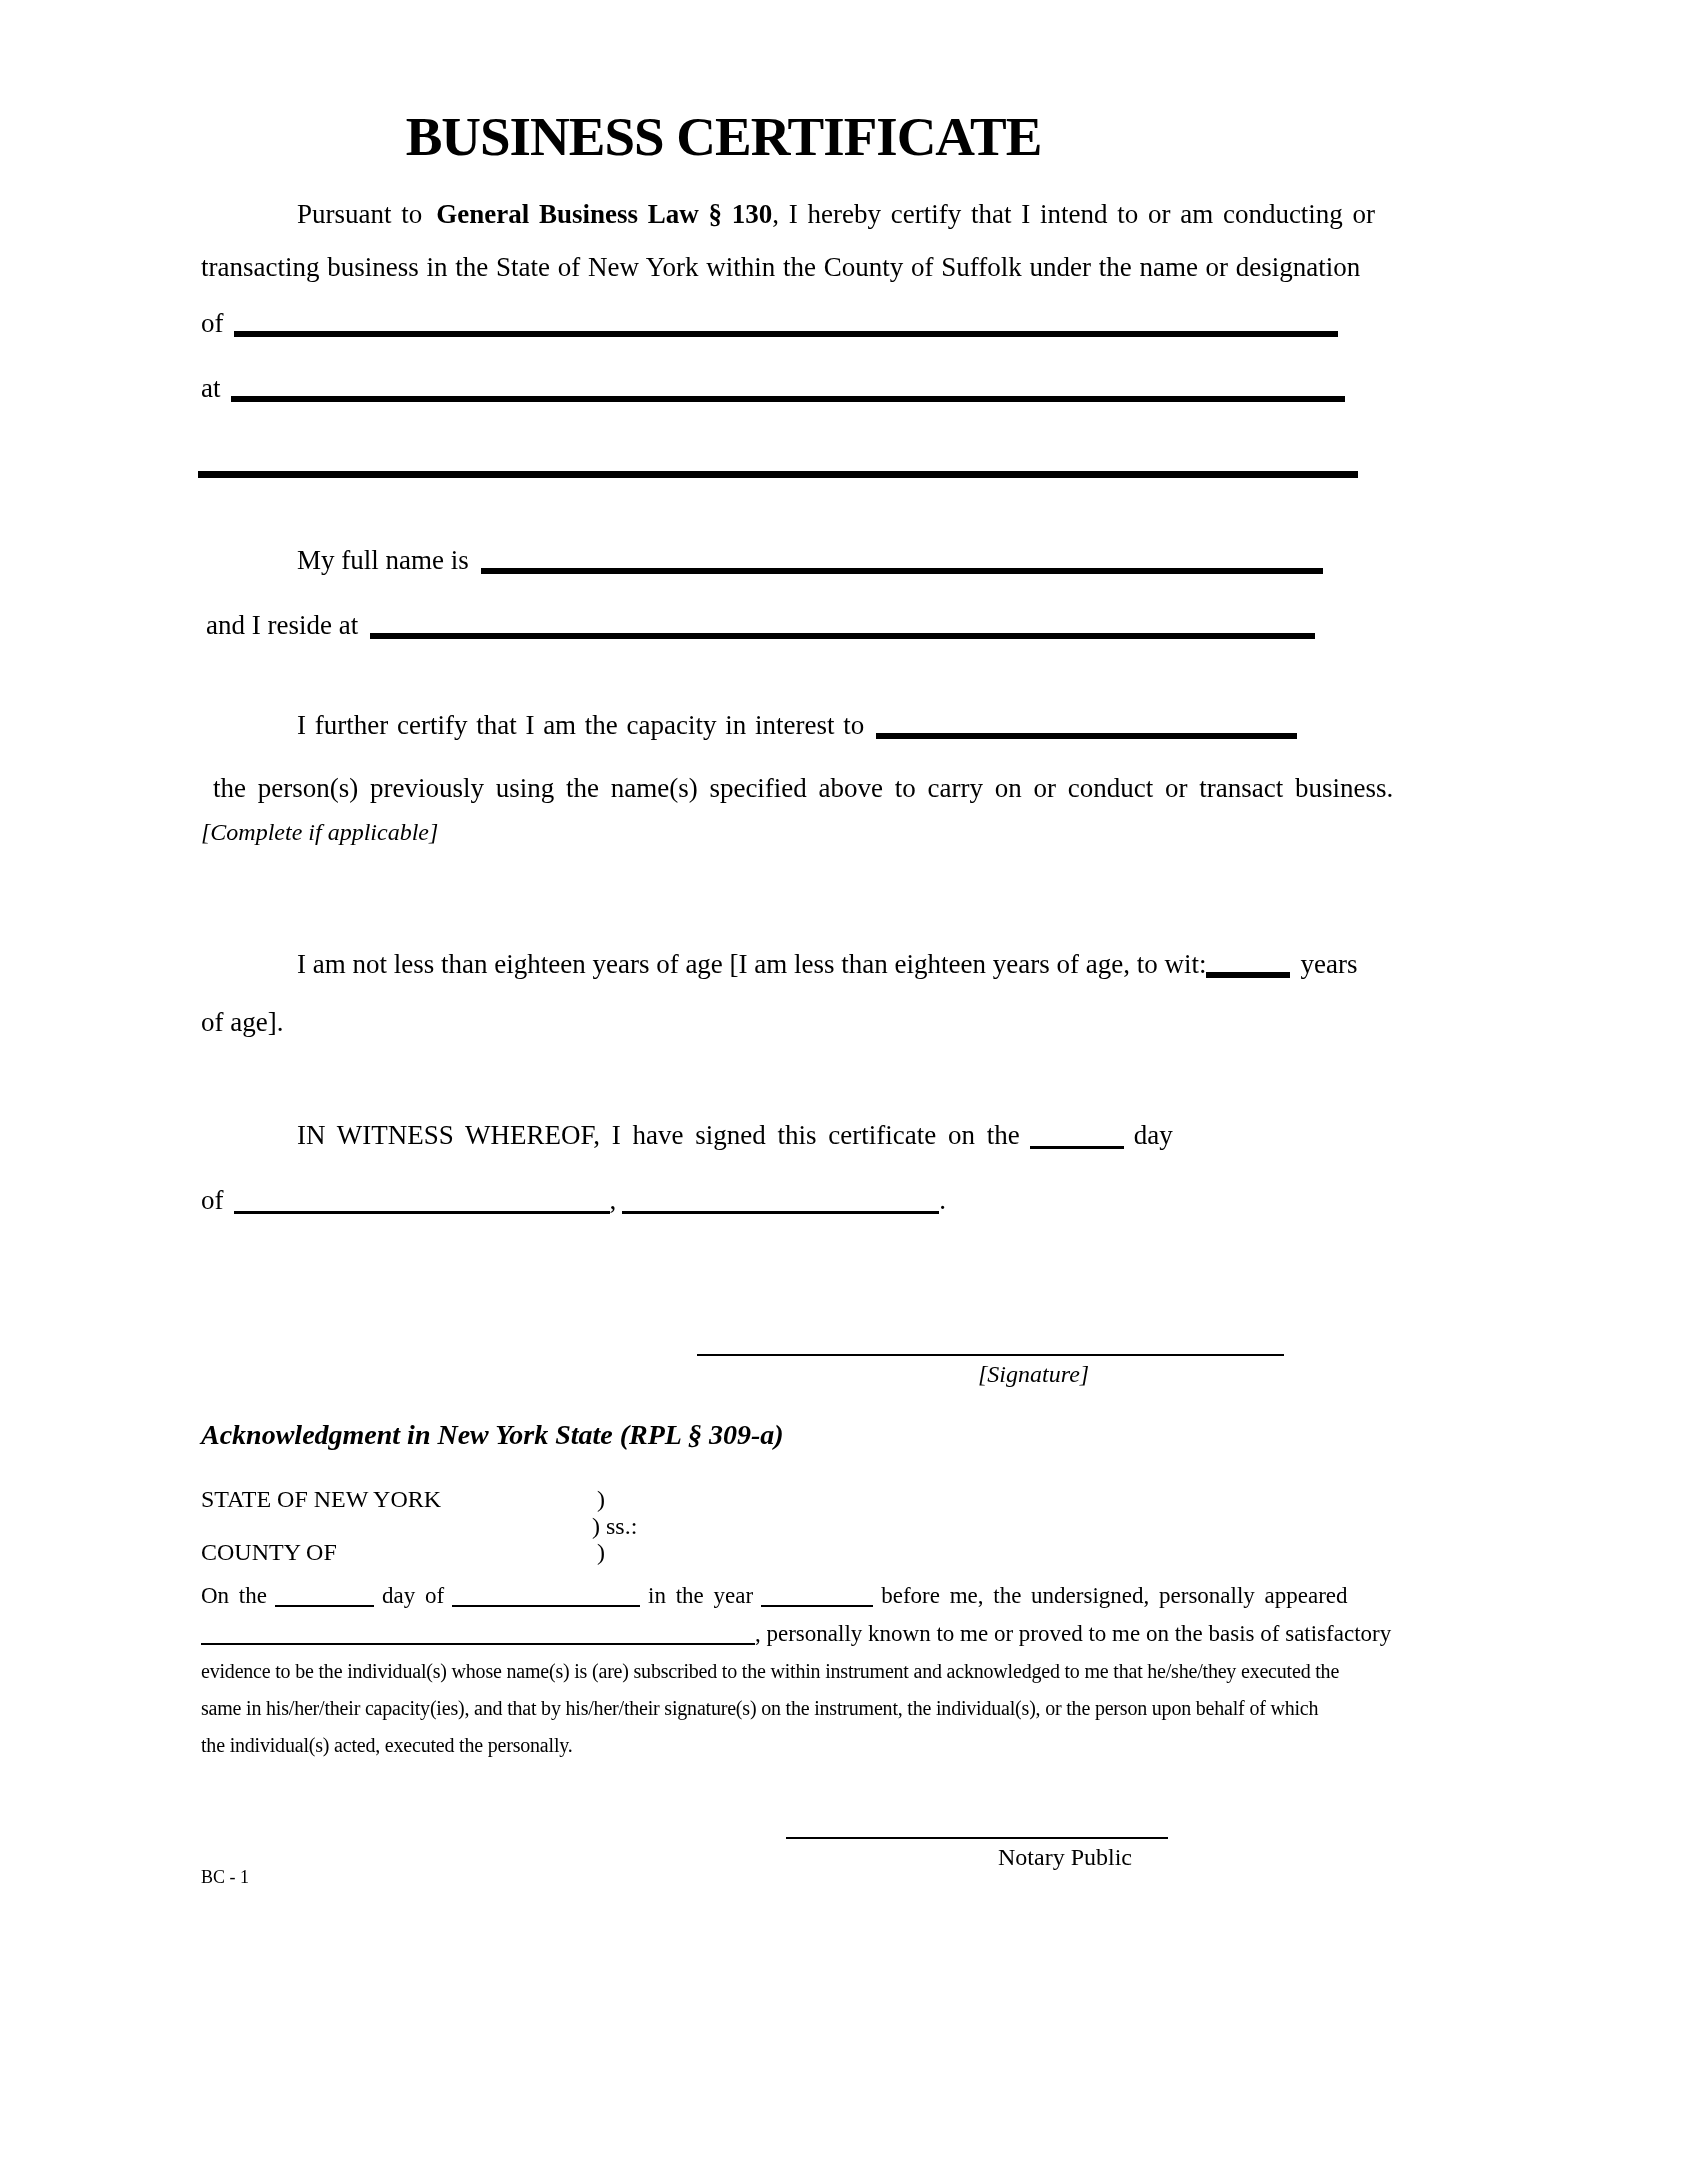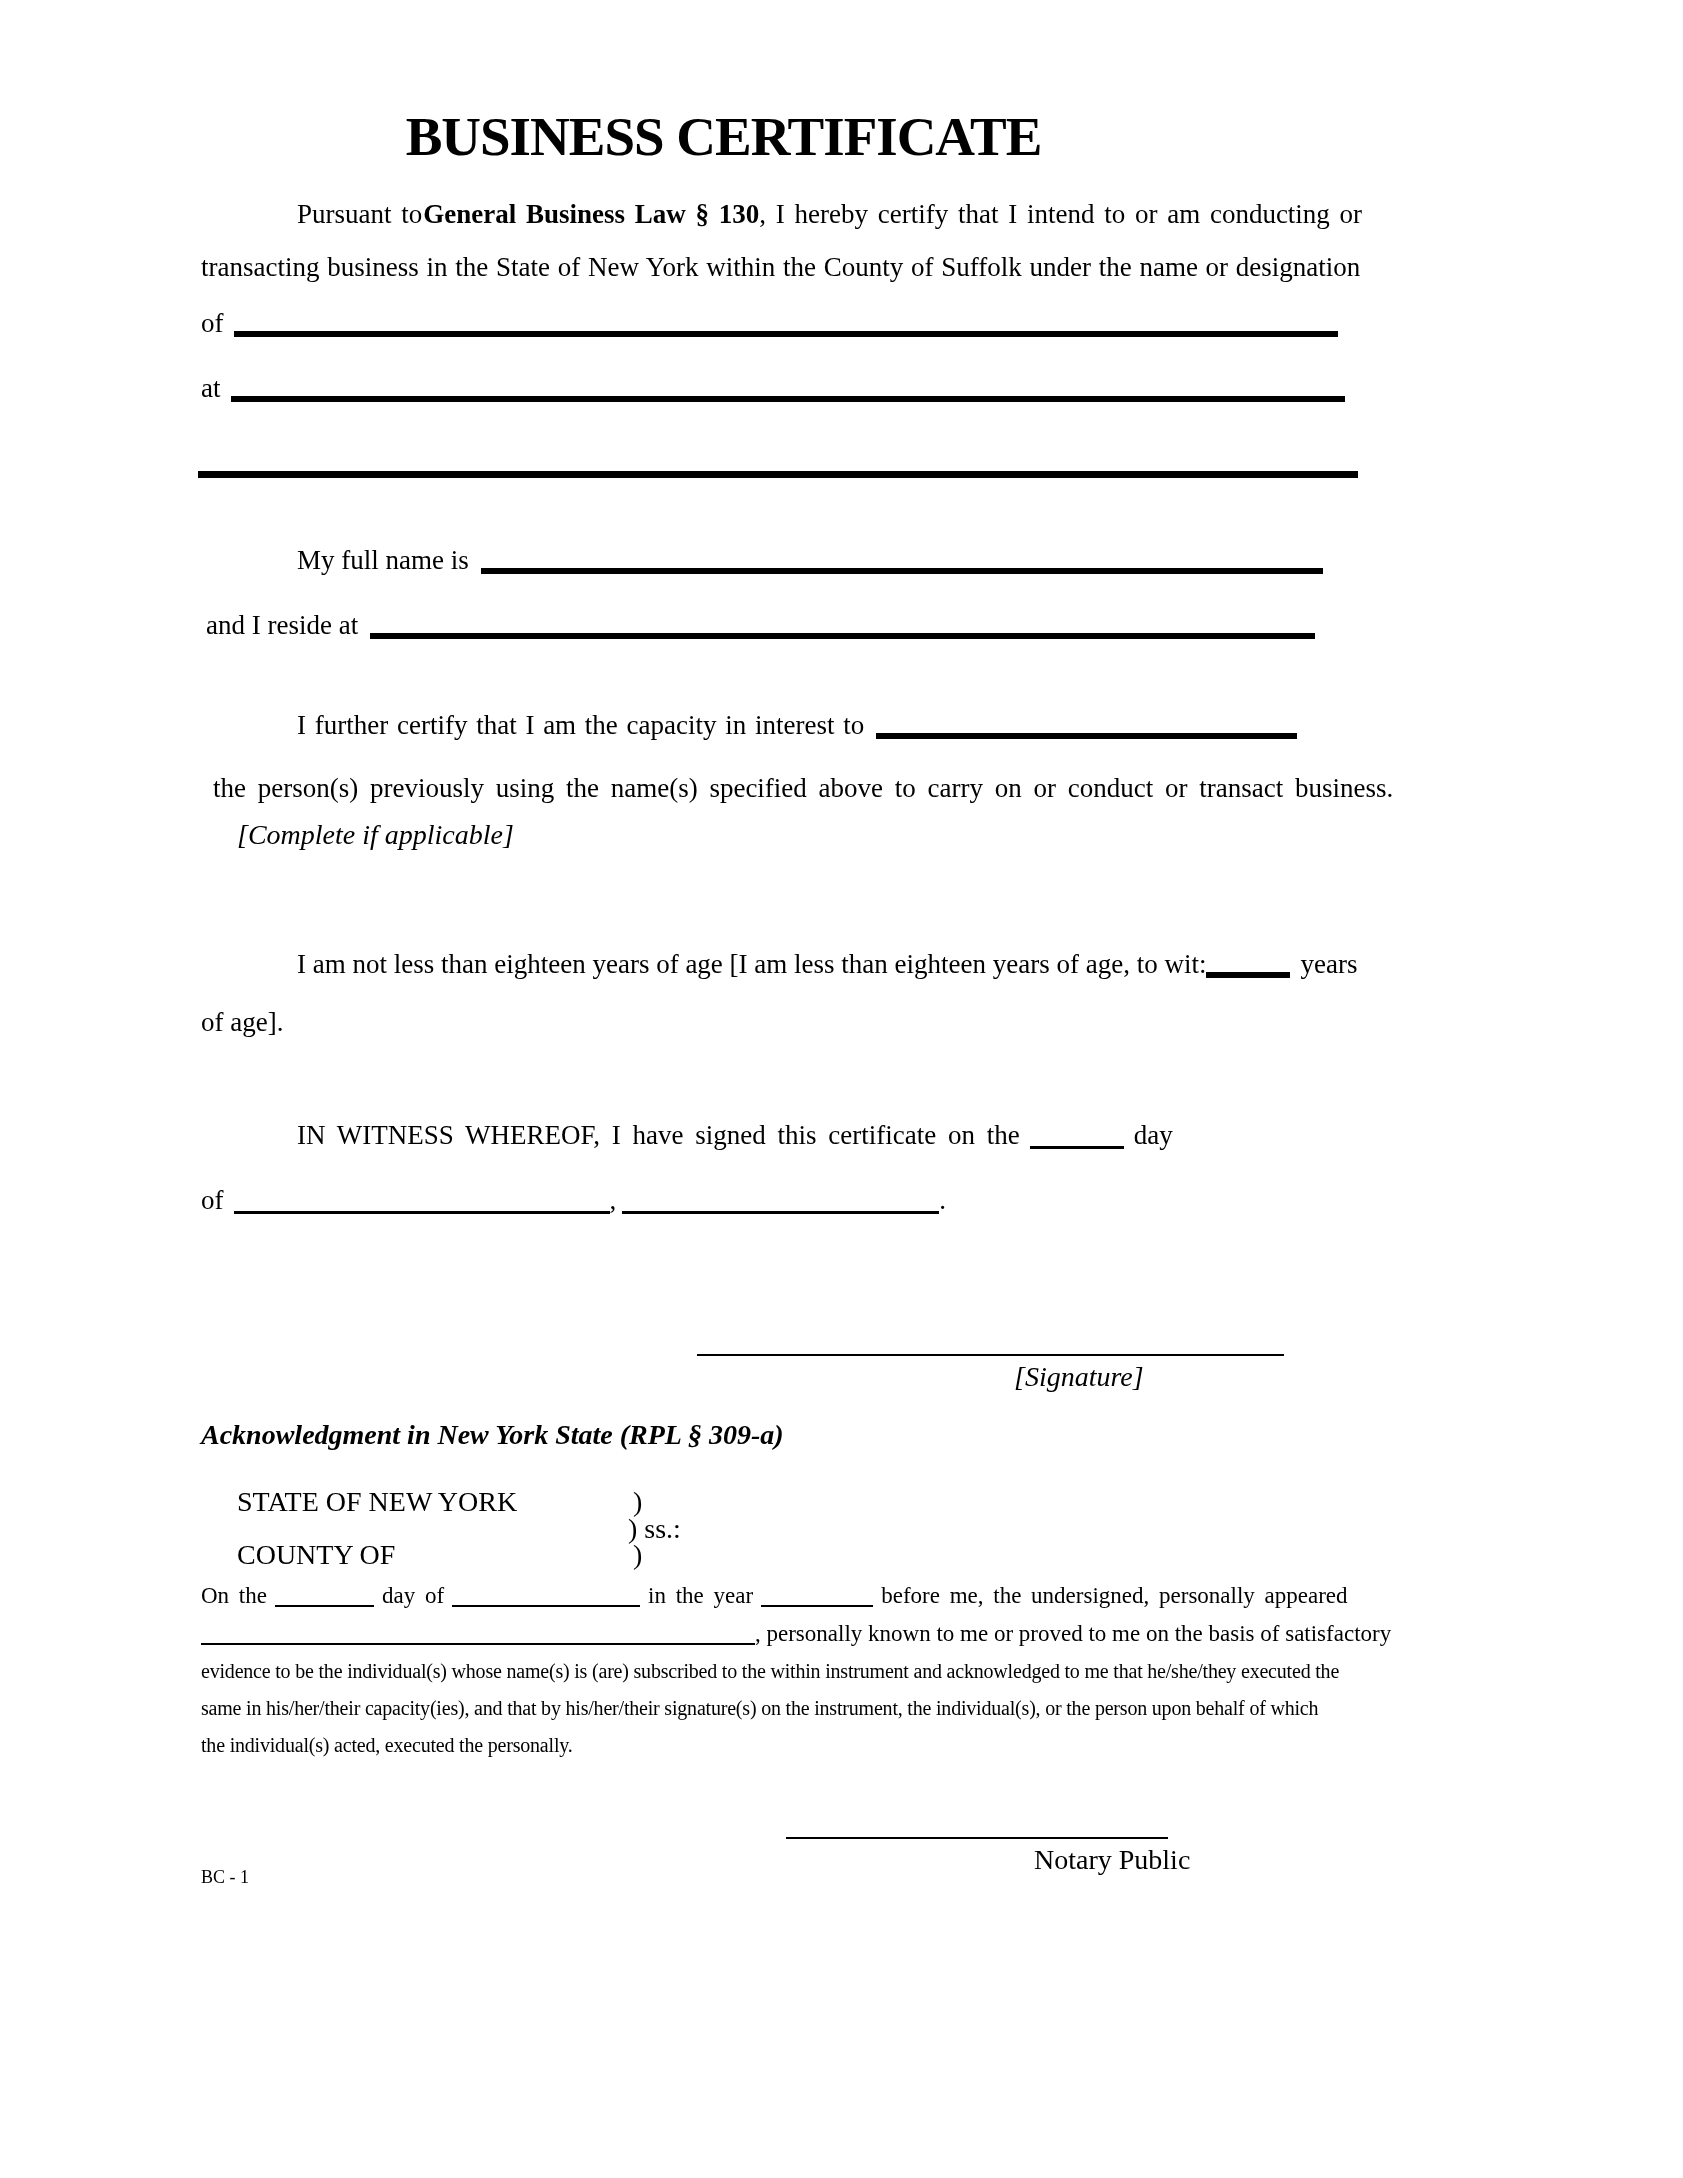--- a/index.html
+++ b/index.html
@@ -19,27 +19,27 @@
   .blank{
     display:inline-block;
     border-bottom:6px solid #000;
     position:relative;top:5px;
     height:2px;
   }
   .blank.thin{border-bottom-width:2px;}
   .blank.med{border-bottom-width:3px;}
   .rule{position:absolute;background:#000;}
   .ital{font-style:italic;}
-  .boldphrase{font-weight:bold;margin-left:1px;}
+  .boldphrase{font-weight:bold;margin-left:14px;}
   .ws1{word-spacing:1px;}
   .ws2{word-spacing:2px;}
   .ws3{word-spacing:3px;}
   .ws4{word-spacing:4px;}
   .ws5{word-spacing:5px;}
-  .small{font-size:28px;margin-left:36px;}
+  .small{font-size:24px;}
   .ackpara{font-size:23px;}
   .ackfine{font-size:20px;letter-spacing:-0.2px;}
   .parenCol{position:absolute;left:396px;}
   .ml6{margin-left:6px;}
   .ml8{margin-left:8px;}
   .ml10{margin-left:10px;}
   .ml12{margin-left:12px;}
 </style>
 </head>
 <body>

